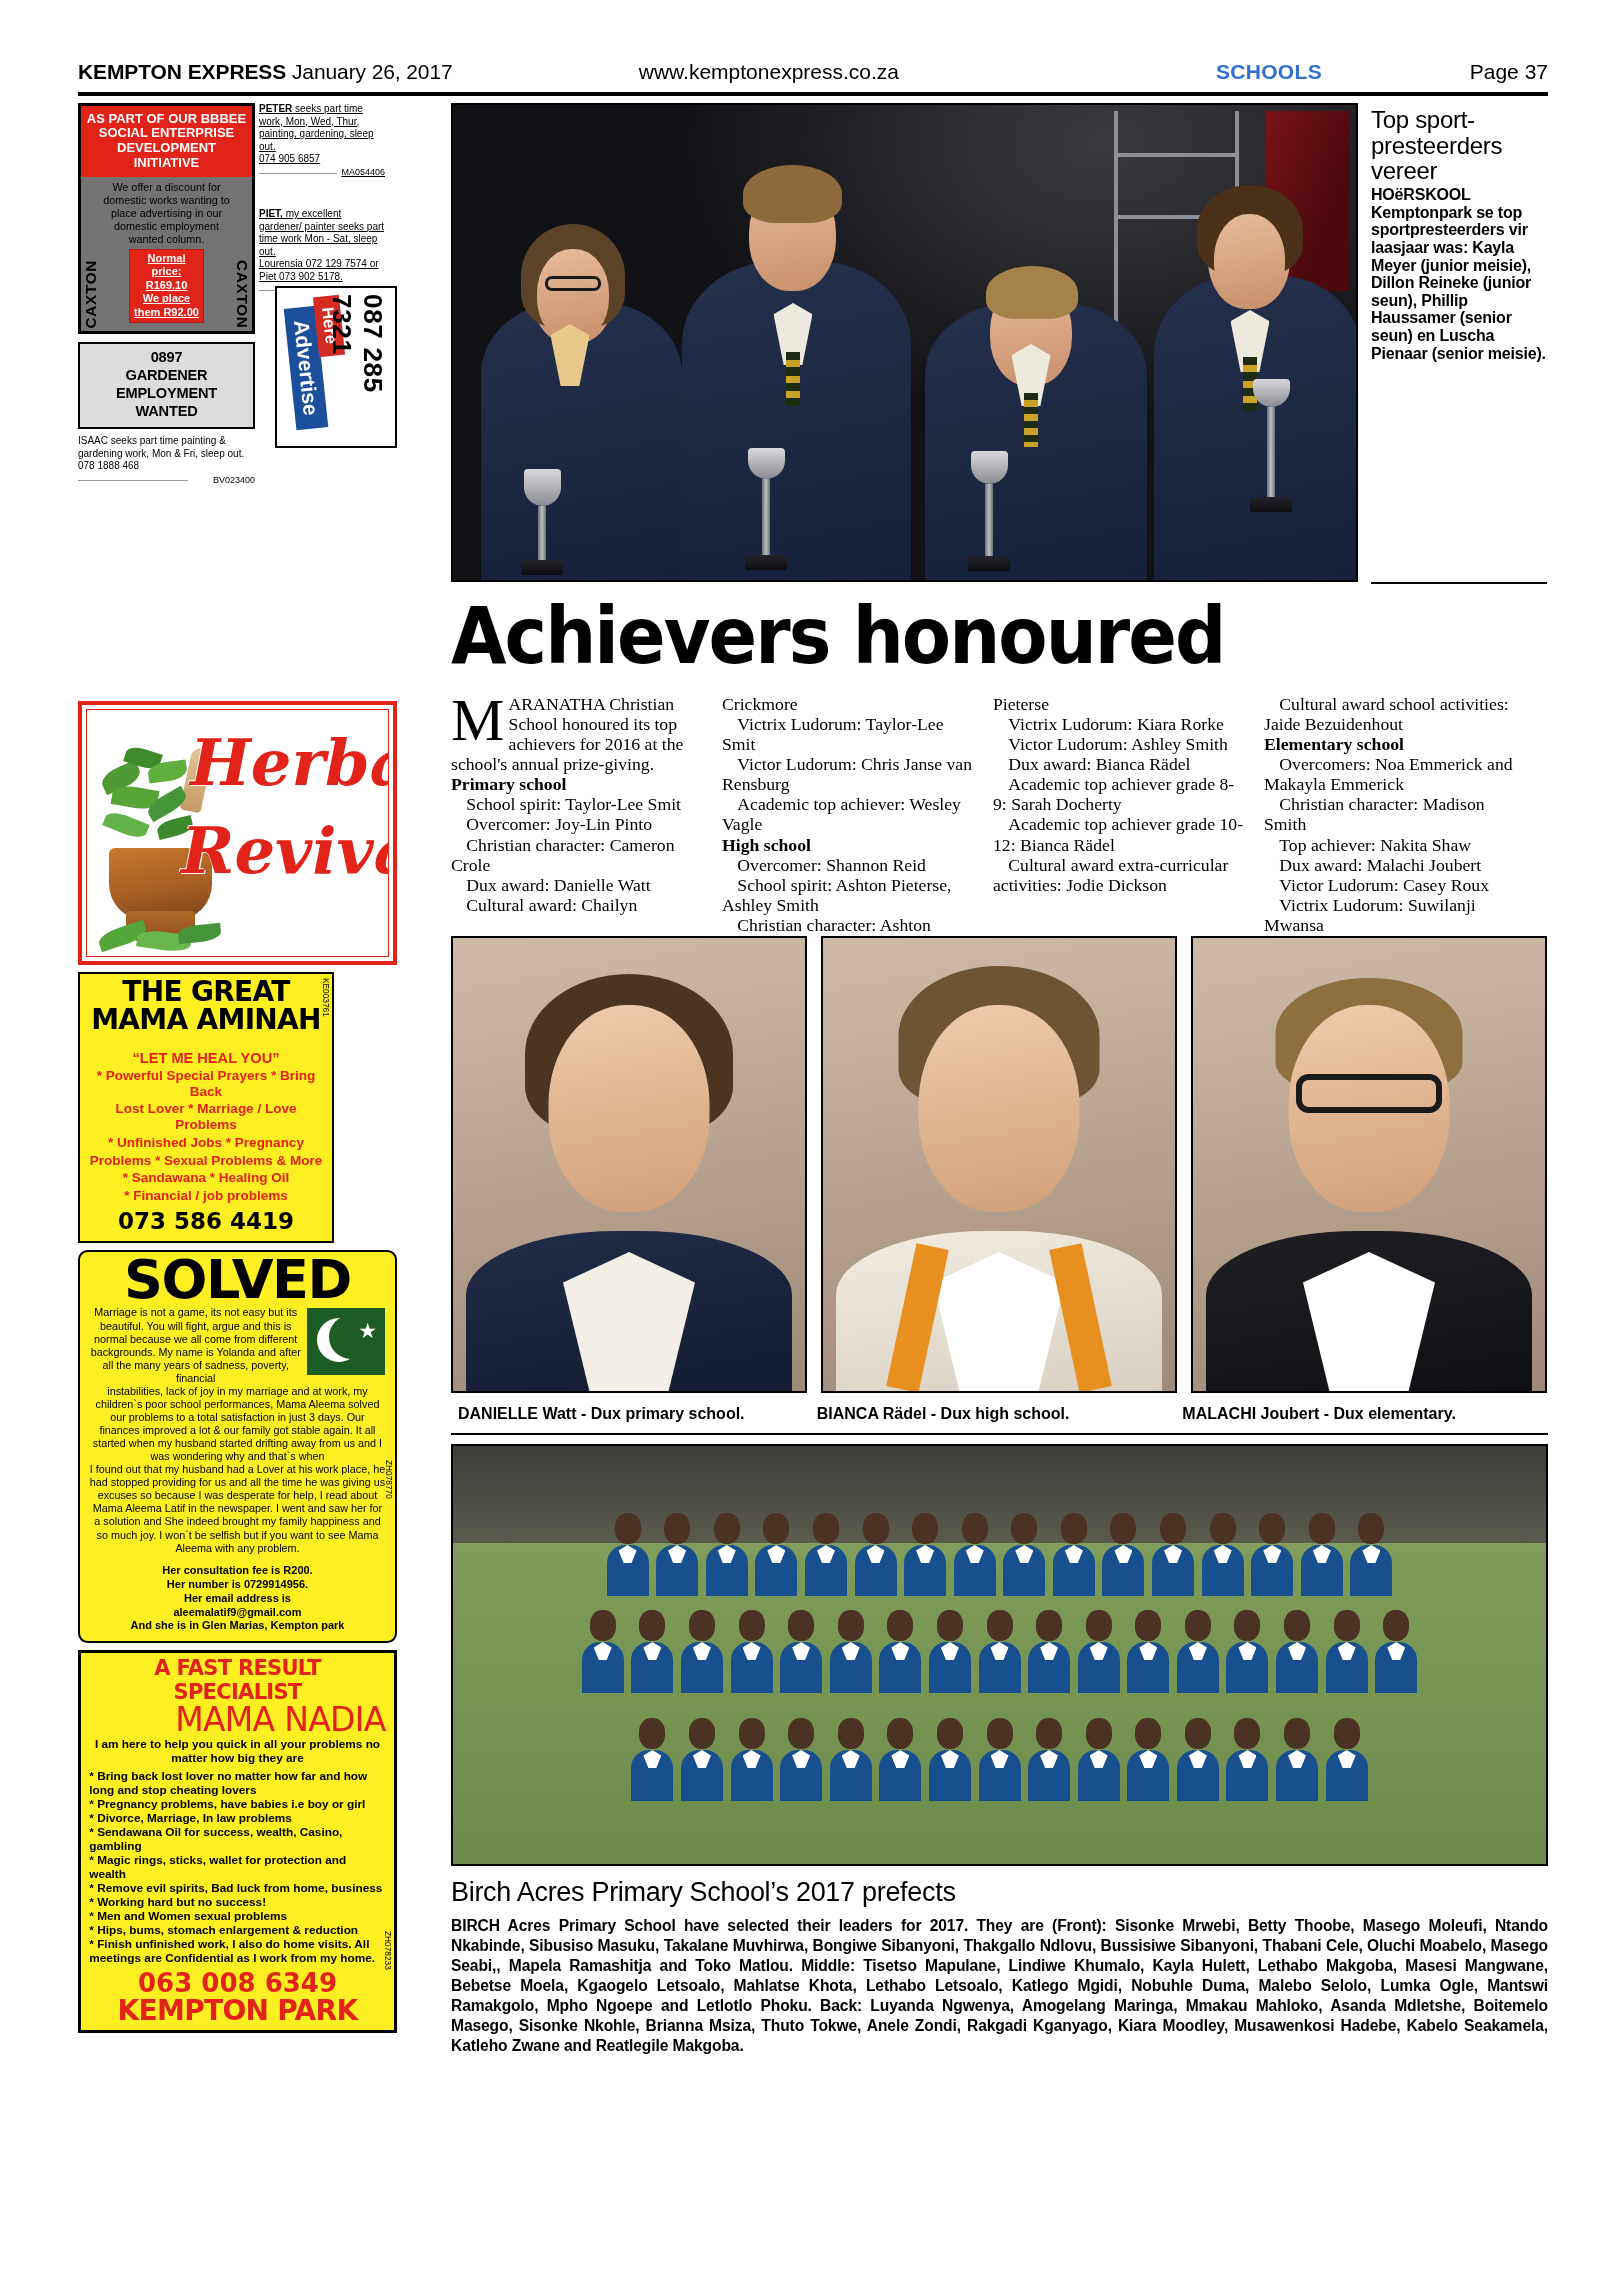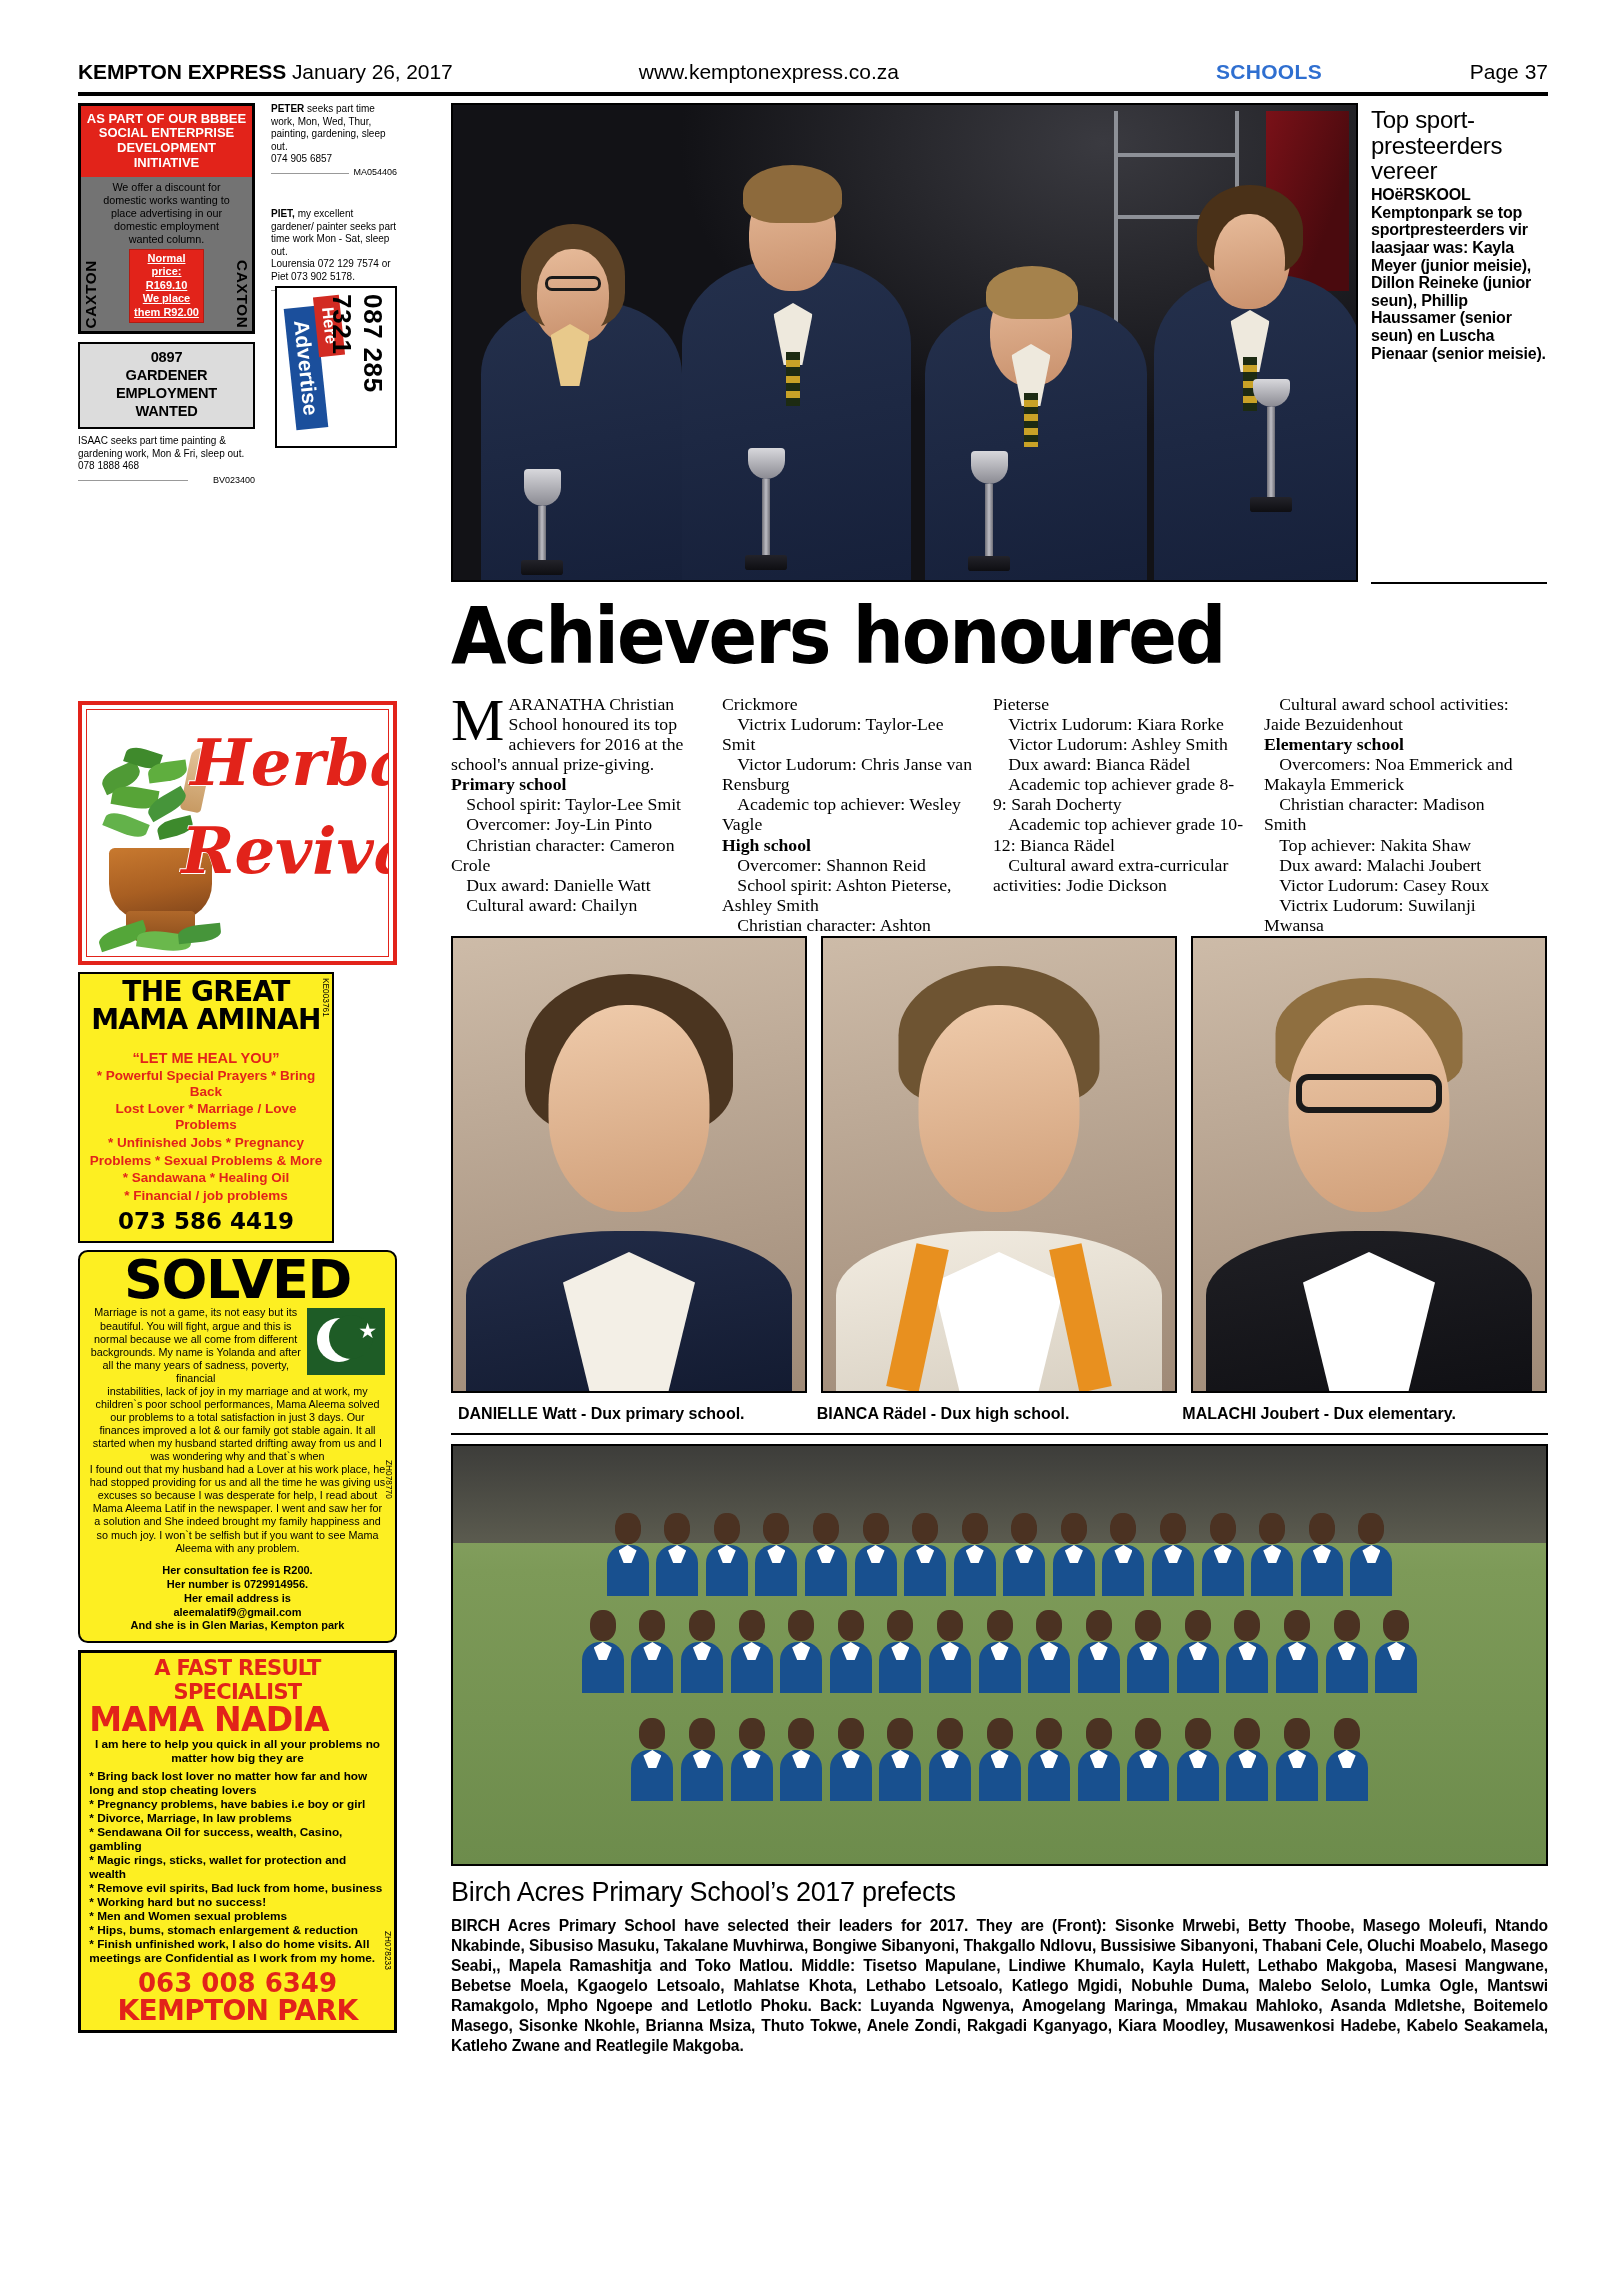--- a/index.html
+++ b/index.html
@@ -108,23 +108,23 @@
     position: relative;
     margin-top: 1.4px;
   }
   .ad-code::before {
     content: ""; position: absolute; left: 0; top: 50%;
     width: 62%; height: 0.7px; background: #999;
   }
 
   
   .microcol {
-    position: absolute; left: 193px; top: 0px; width: 126px;
-    font-family: "Liberation Sans", sans-serif;
-    font-size: 10px; line-height: 1.25;
+    position: absolute; left: 181px; top: 0px; width: 126px;
+    font-family: "Liberation Sans", sans-serif;
+    font-size: 10px; line-height: 1.25; text-decoration: underline;
   }
   .microcol b { font-weight: 700; }
   .micro-block { margin-bottom: 2.8px; }
 
   .advertise-here {
     position: absolute; left: 197px; top: 183px;
     width: 122px; height: 162px;
     border: 2.8px solid #000;
     background: #fff;
     overflow: hidden;
@@ -302,21 +302,21 @@
     position: relative;
     font-family: "Liberation Sans", sans-serif;
     padding: 2.8px 8.3px 5.6px 8.3px;
     overflow: hidden;
   }
   .nadia .t1 {
     color: #e2231a; font-weight: 900; font-size: 21px; text-align: center;
     font-family: "DejaVu Sans", sans-serif; letter-spacing: -0.7px;
   }
   .nadia .t2 {
-    color: #e2231a; font-weight: 700; font-size: 33px; text-align: left;
+    color: #e2231a; font-weight: 400; font-size: 33px; text-align: right;
     font-family: "DejaVu Sans", sans-serif; line-height: 0.98; letter-spacing: -0.7px;
   }
   .nadia ul { list-style: none; margin-top: 4.2px; }
   .nadia li { font-weight: 700; font-size: 11.8px; line-height: 1.19; }
   .nadia .intro { font-weight: 700; font-size: 11.8px; line-height: 1.19; text-align: center; padding: 0 2.8px; }
   .nadia .ph {
     color: #e2231a; font-weight: 900; font-size: 26px; text-align: center;
     font-family: "DejaVu Sans", sans-serif; margin-top: 2.8px;
   }
   .nadia .town {

